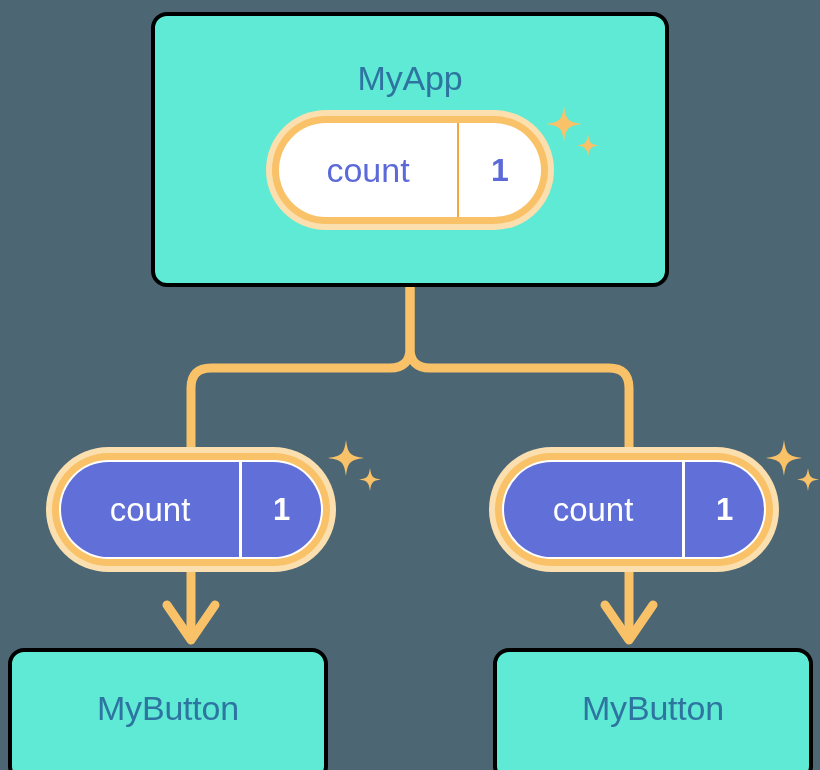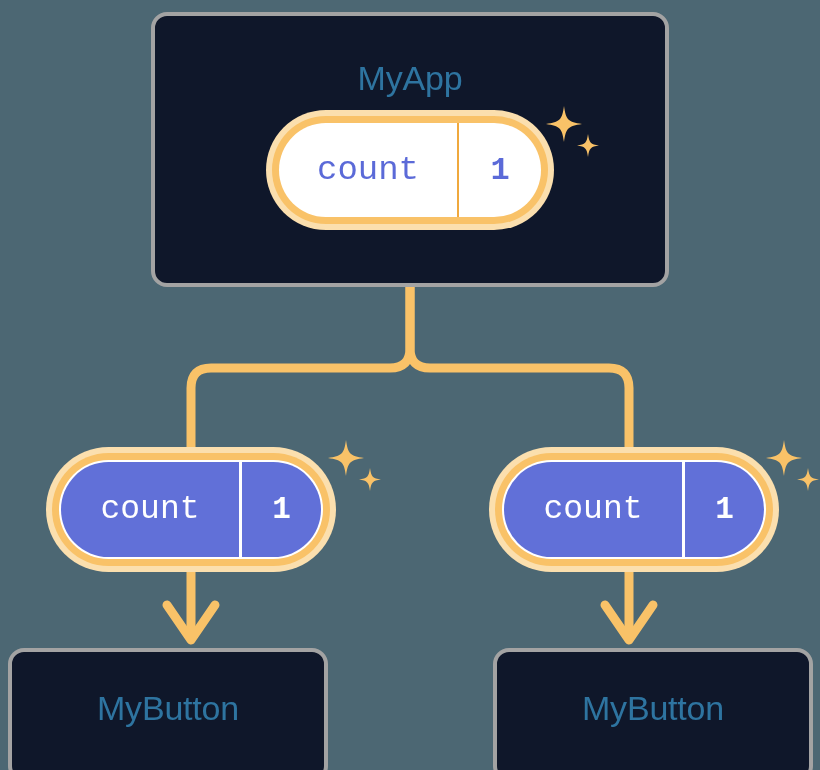--- a/index.html
+++ b/index.html
@@ -24,22 +24,22 @@
     left: 0;
     top: 0;
     width: 820px;
     height: 770px;
     pointer-events: none;
   }
 
   
   .card {
     position: absolute;
-    background: #0f172a;
-    border: 4px solid #a3a3a3;
+    background: #5eead4;
+    border: 4px solid #000000;
     border-radius: 16px;
     box-sizing: border-box;
   }
   .card-title {
     position: absolute;
     left: 0;
     right: 0;
     text-align: center;
     color: #2e74a0;
     font-size: 34px;
@@ -101,21 +101,20 @@
     border-radius: 999px;
     display: flex;
     align-items: stretch;
     overflow: hidden;
   }
   .pill-key, .pill-val {
     display: flex;
     align-items: center;
     justify-content: center;
     white-space: nowrap;
-    font-family: Liberation Mono, monospace;
   }
   .pill-val {
     font-weight: 700;
   }
 
   
   .pill--light .pill-body {
     background: #ffffff;
   }
   .pill--light .pill-key {

